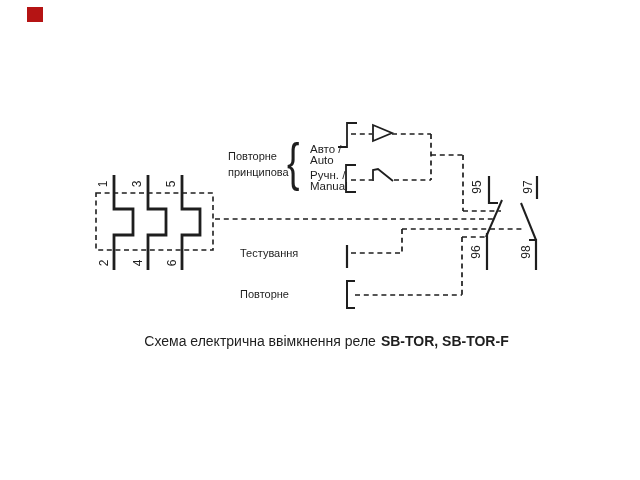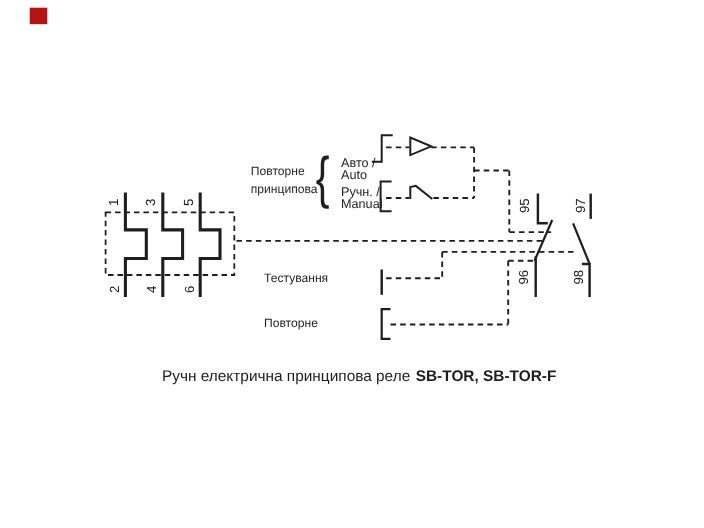--- a/index.html
+++ b/index.html
@@ -102,16 +102,16 @@
 
   <div class="lbl manualLbl">
     <div>Ручн. /</div>
     <div>Manual</div>
   </div>
 
   <div class="lbl rightAl testLbl">Тестування</div>
   <div class="lbl rightAl stopLbl">Повторне</div>
 
   <div class="caption">
-    <span>Ручн електрична принципова реле</span><b>SB-TOR, SB-TOR-F</b>
+    <span>Схема електрична ввімкнення реле</span><b>SB-TOR, SB-TOR-F</b>
   </div>
 
 </div>
 
 </body></html>

